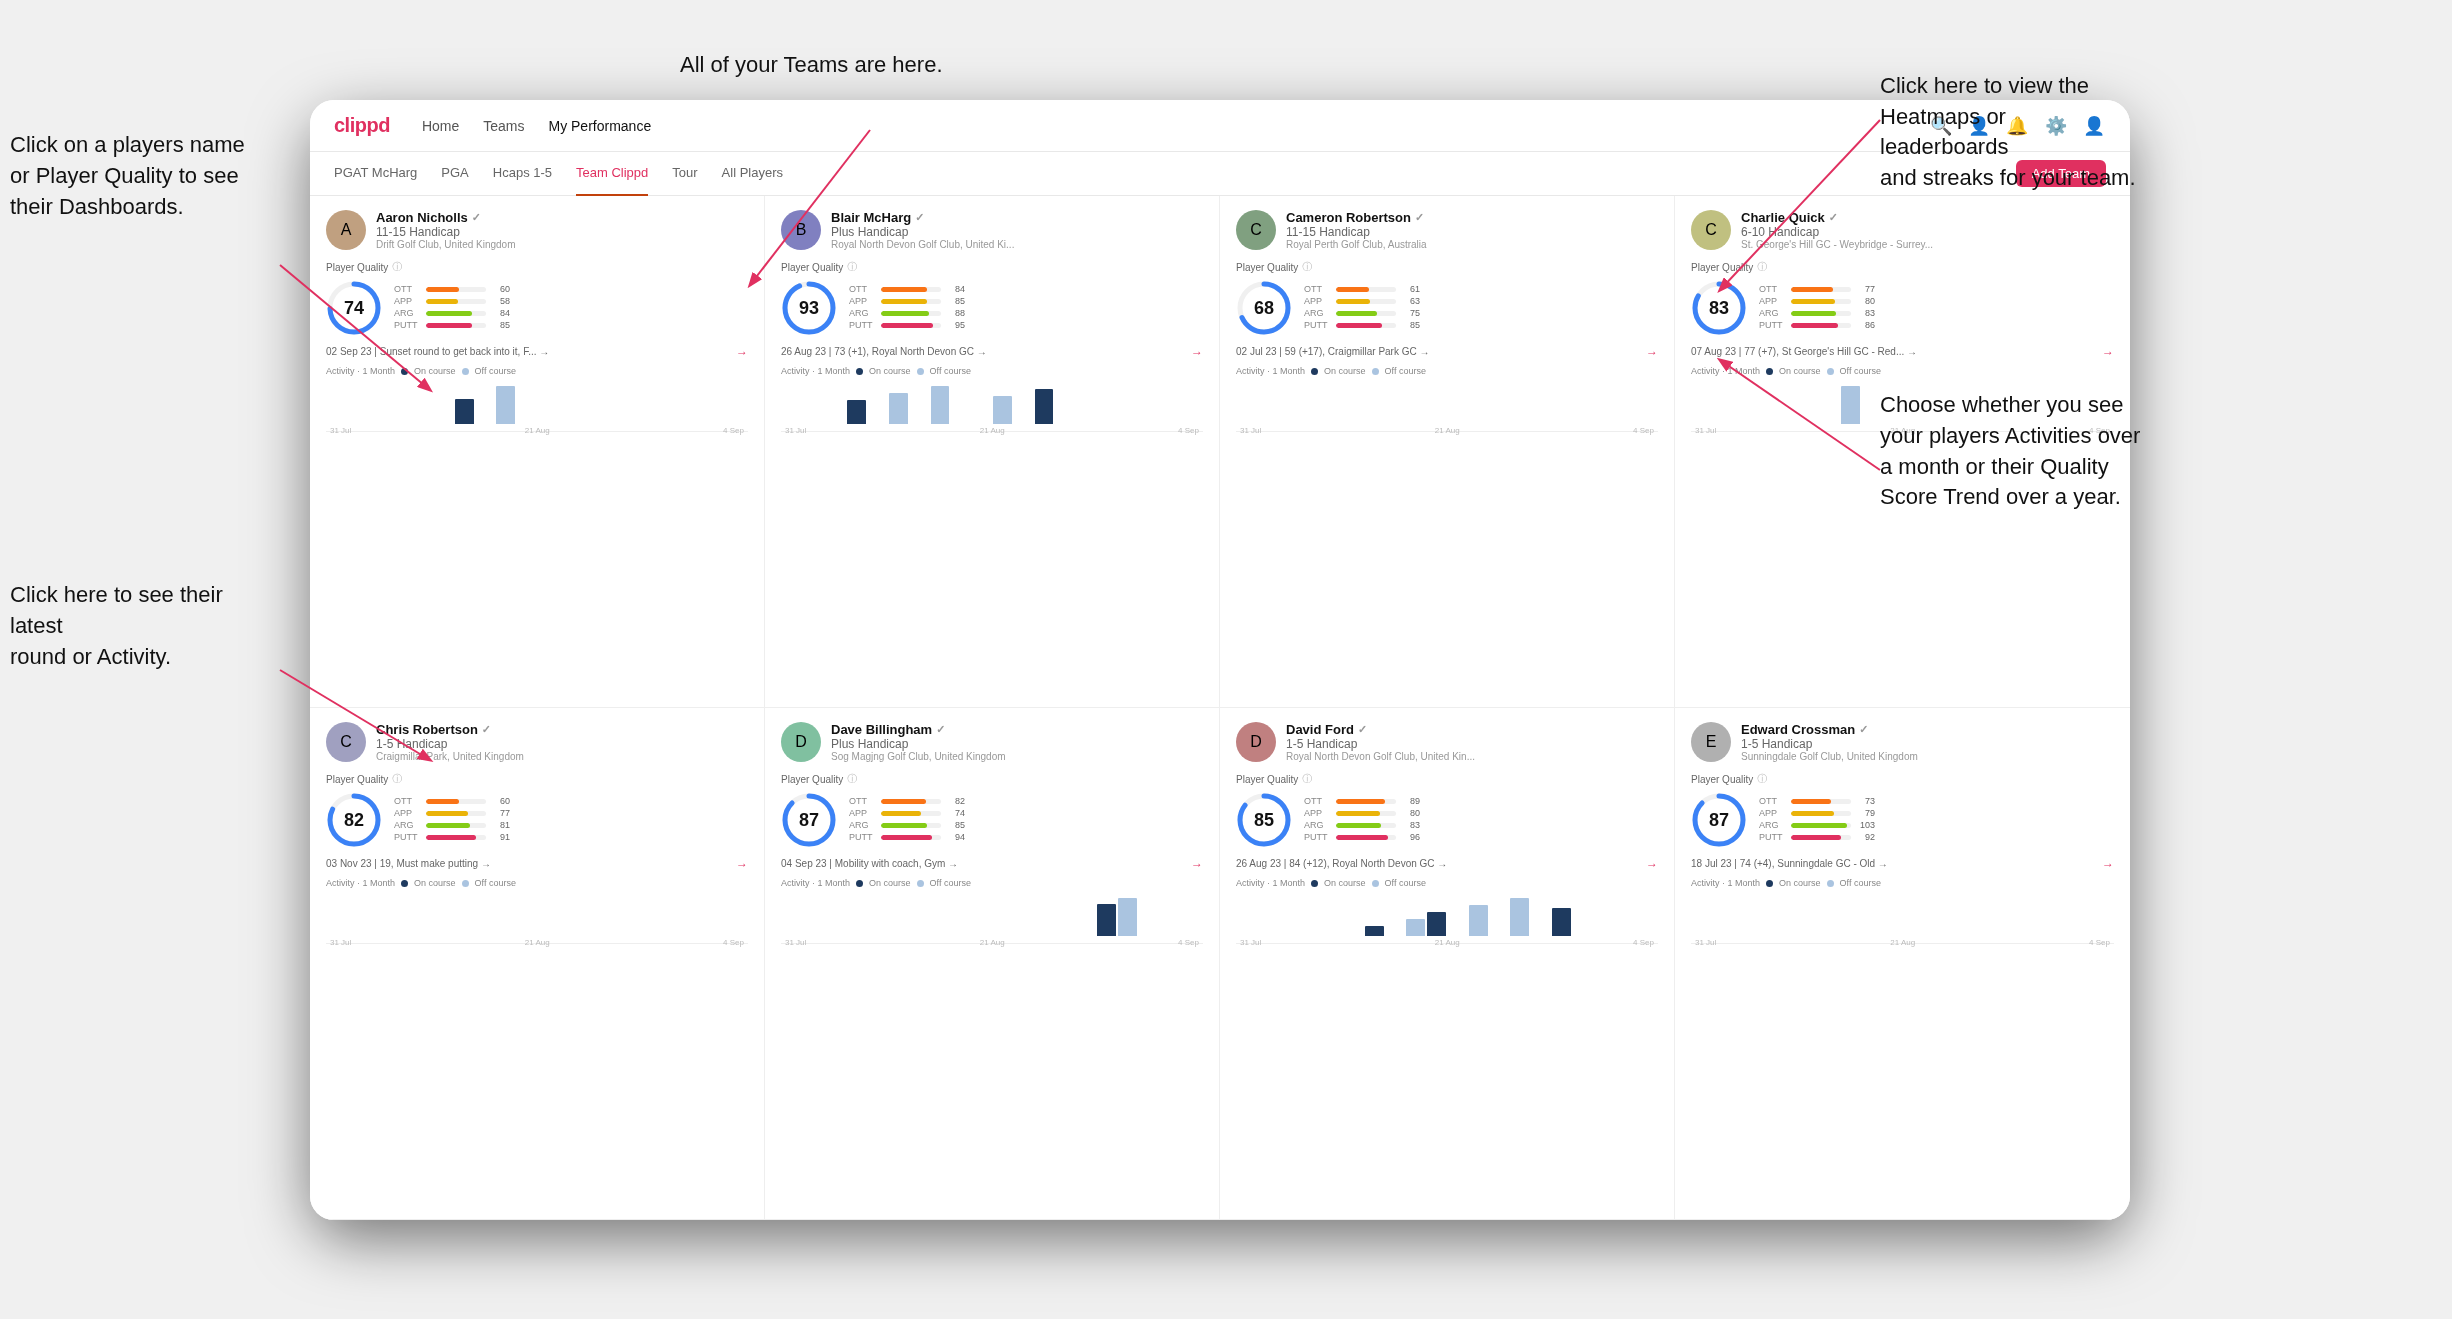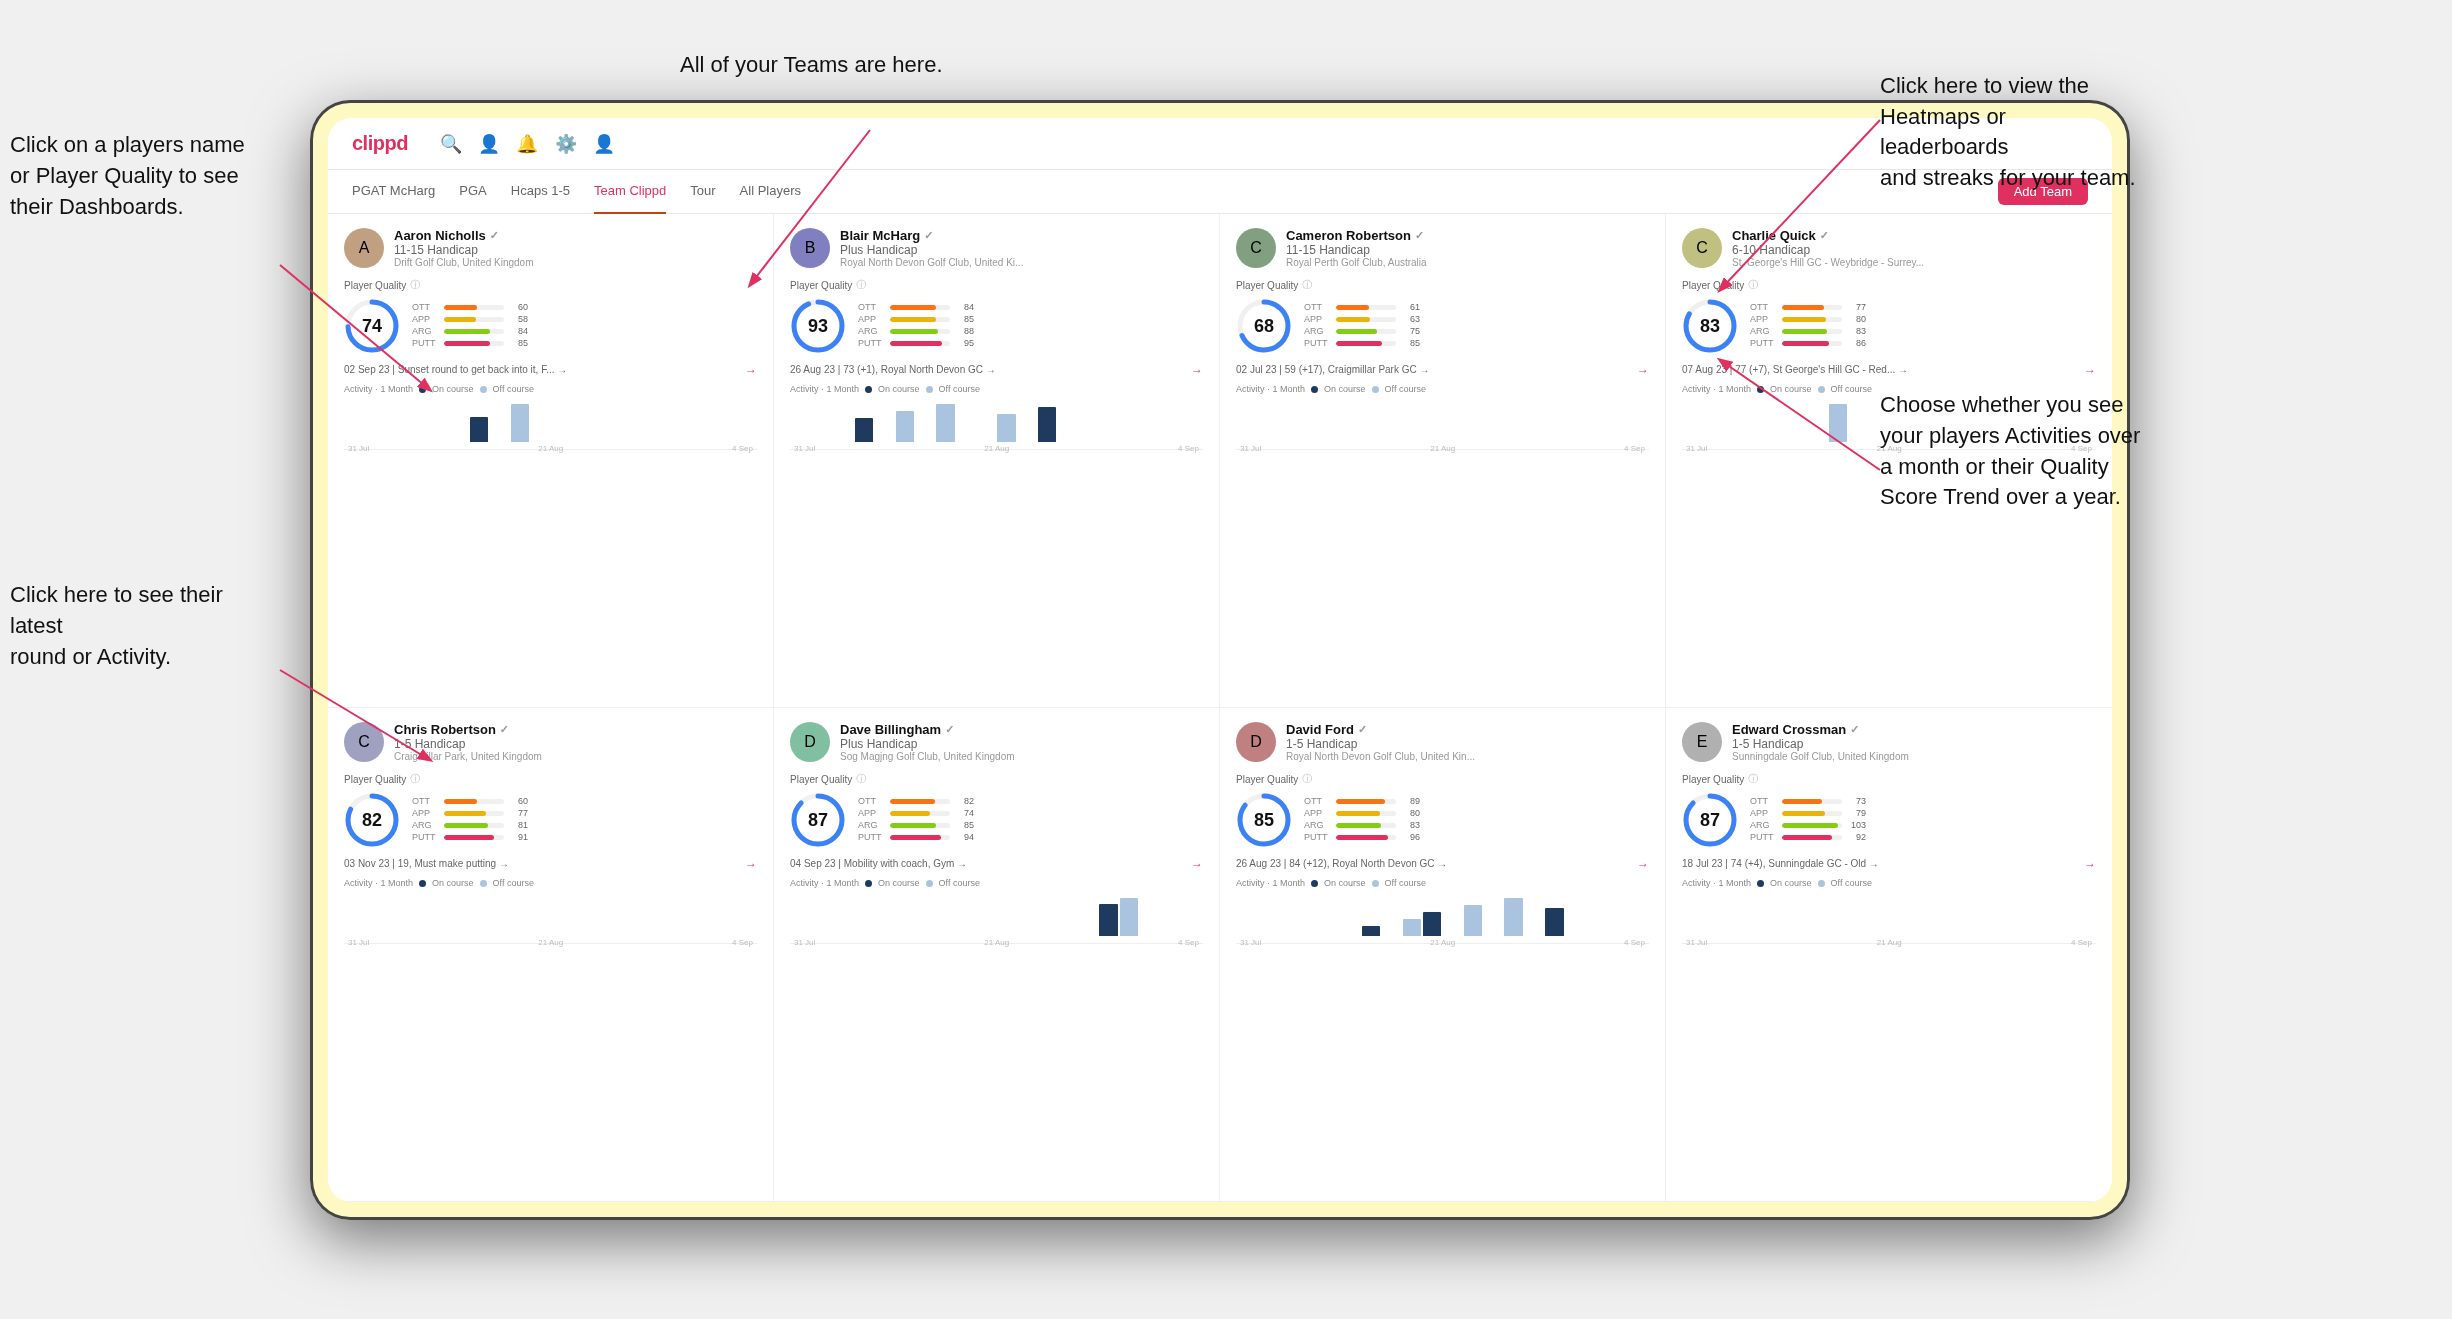--- a/index.html
+++ b/index.html
@@ -24,21 +24,20 @@
     
     .ipad-frame {
       position: absolute;
       left: 310px;
       top: 100px;
       width: 1820px;
       height: 1120px;
       background: #fef9c3;
       border-radius: 40px;
       box-shadow: 0 20px 60px rgba(0,0,0,0.5), inset 0 0 0 3px #444;
-      padding: 18px;
     }
     .ipad-screen {
       width: 100%;
       height: 100%;
       background: #fff;
       border-radius: 24px;
       overflow: hidden;
       display: flex;
       flex-direction: column;
     }
@@ -331,20 +330,25 @@
     }
   </style>
 </head>
 <body>
 
 <div class="ipad-frame">
   <div class="ipad-screen">
 
     <div class="top-nav">
       <div class="nav-logo">clippd</div>
+      <div class="nav-items">
+        <span class="nav-item">Home</span>
+        <span class="nav-item">Teams</span>
+        <span class="nav-item active">My Performance</span>
+      </div>
       <div class="nav-icons">
         <span class="nav-icon">🔍</span>
         <span class="nav-icon">👤</span>
         <span class="nav-icon">🔔</span>
         <span class="nav-icon">⚙️</span>
         <span class="nav-icon">👤</span>
       </div>
     </div>
 
     <div class="sub-nav">

